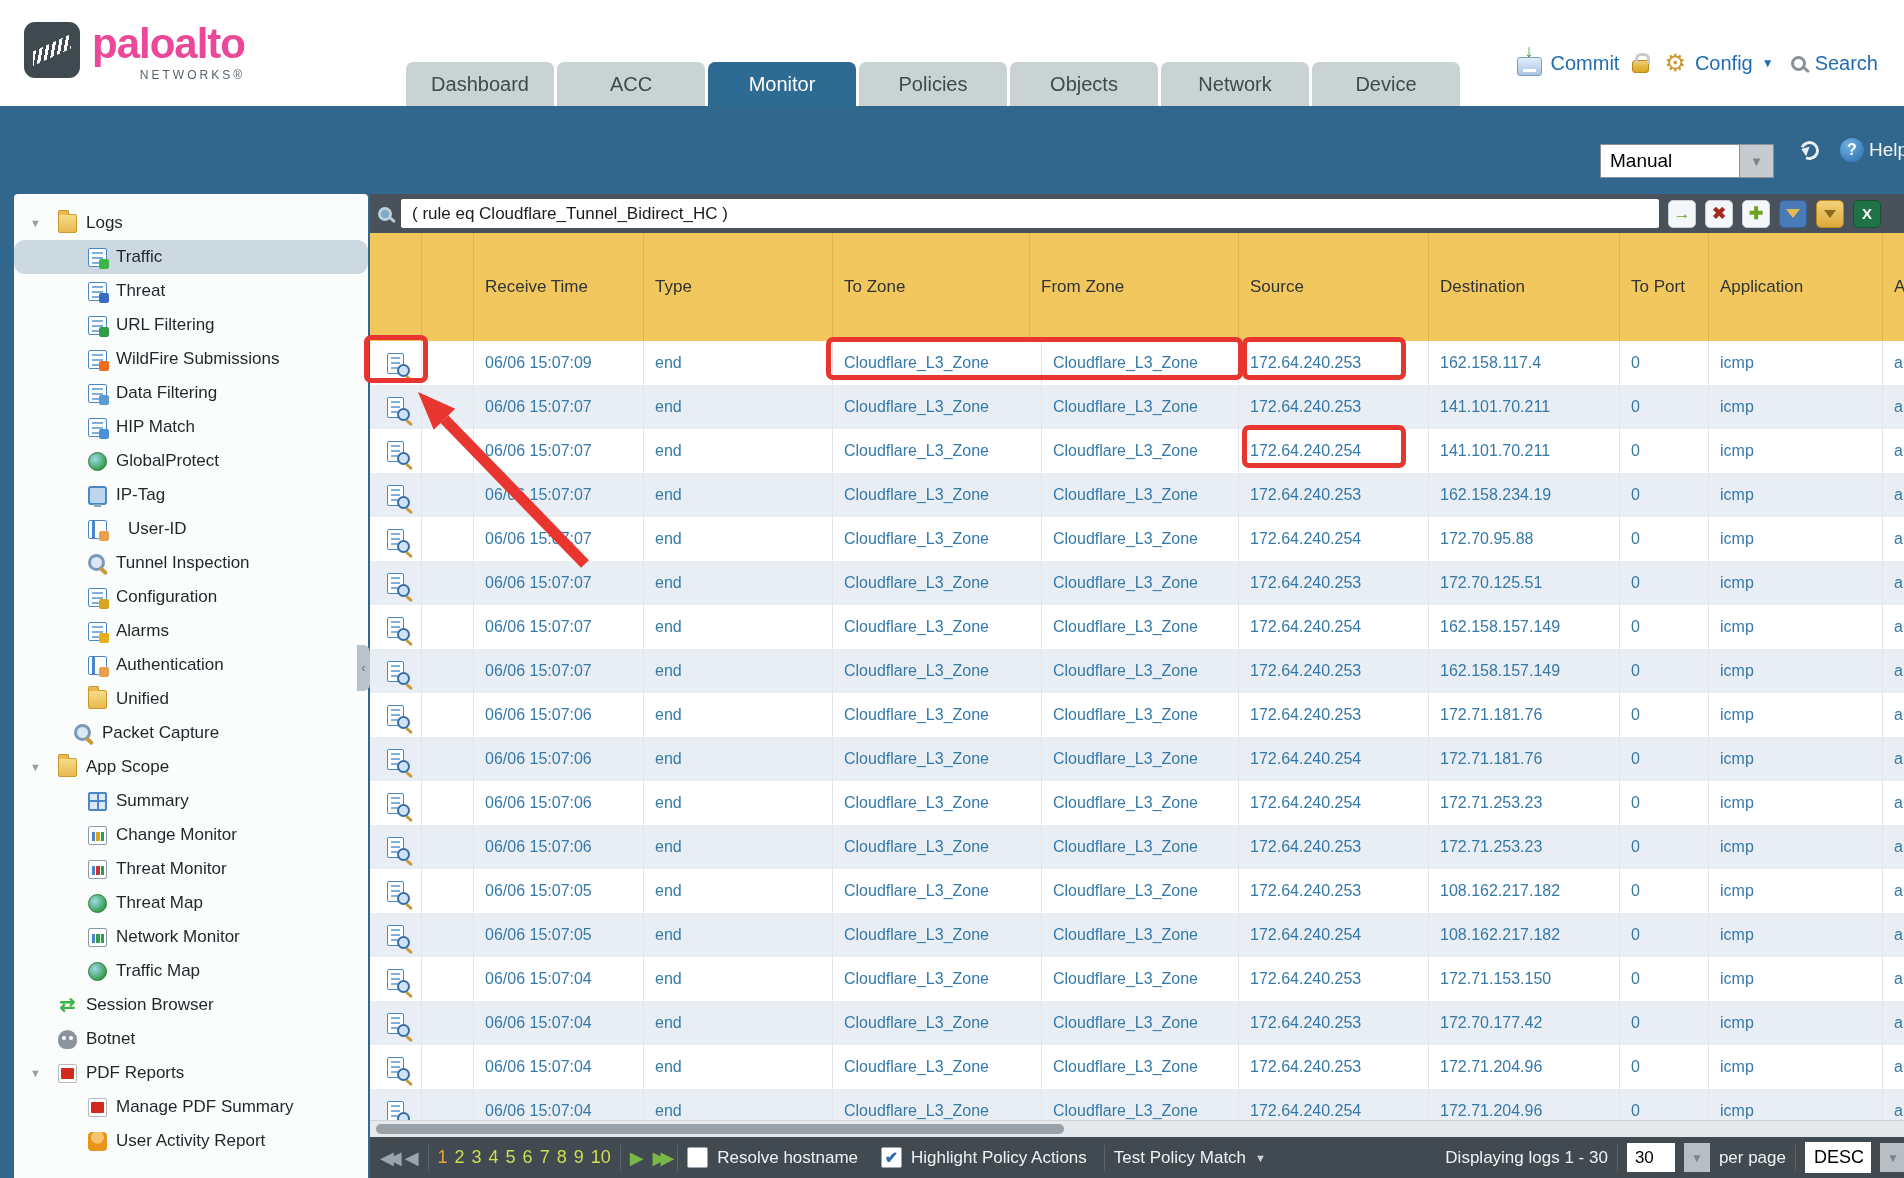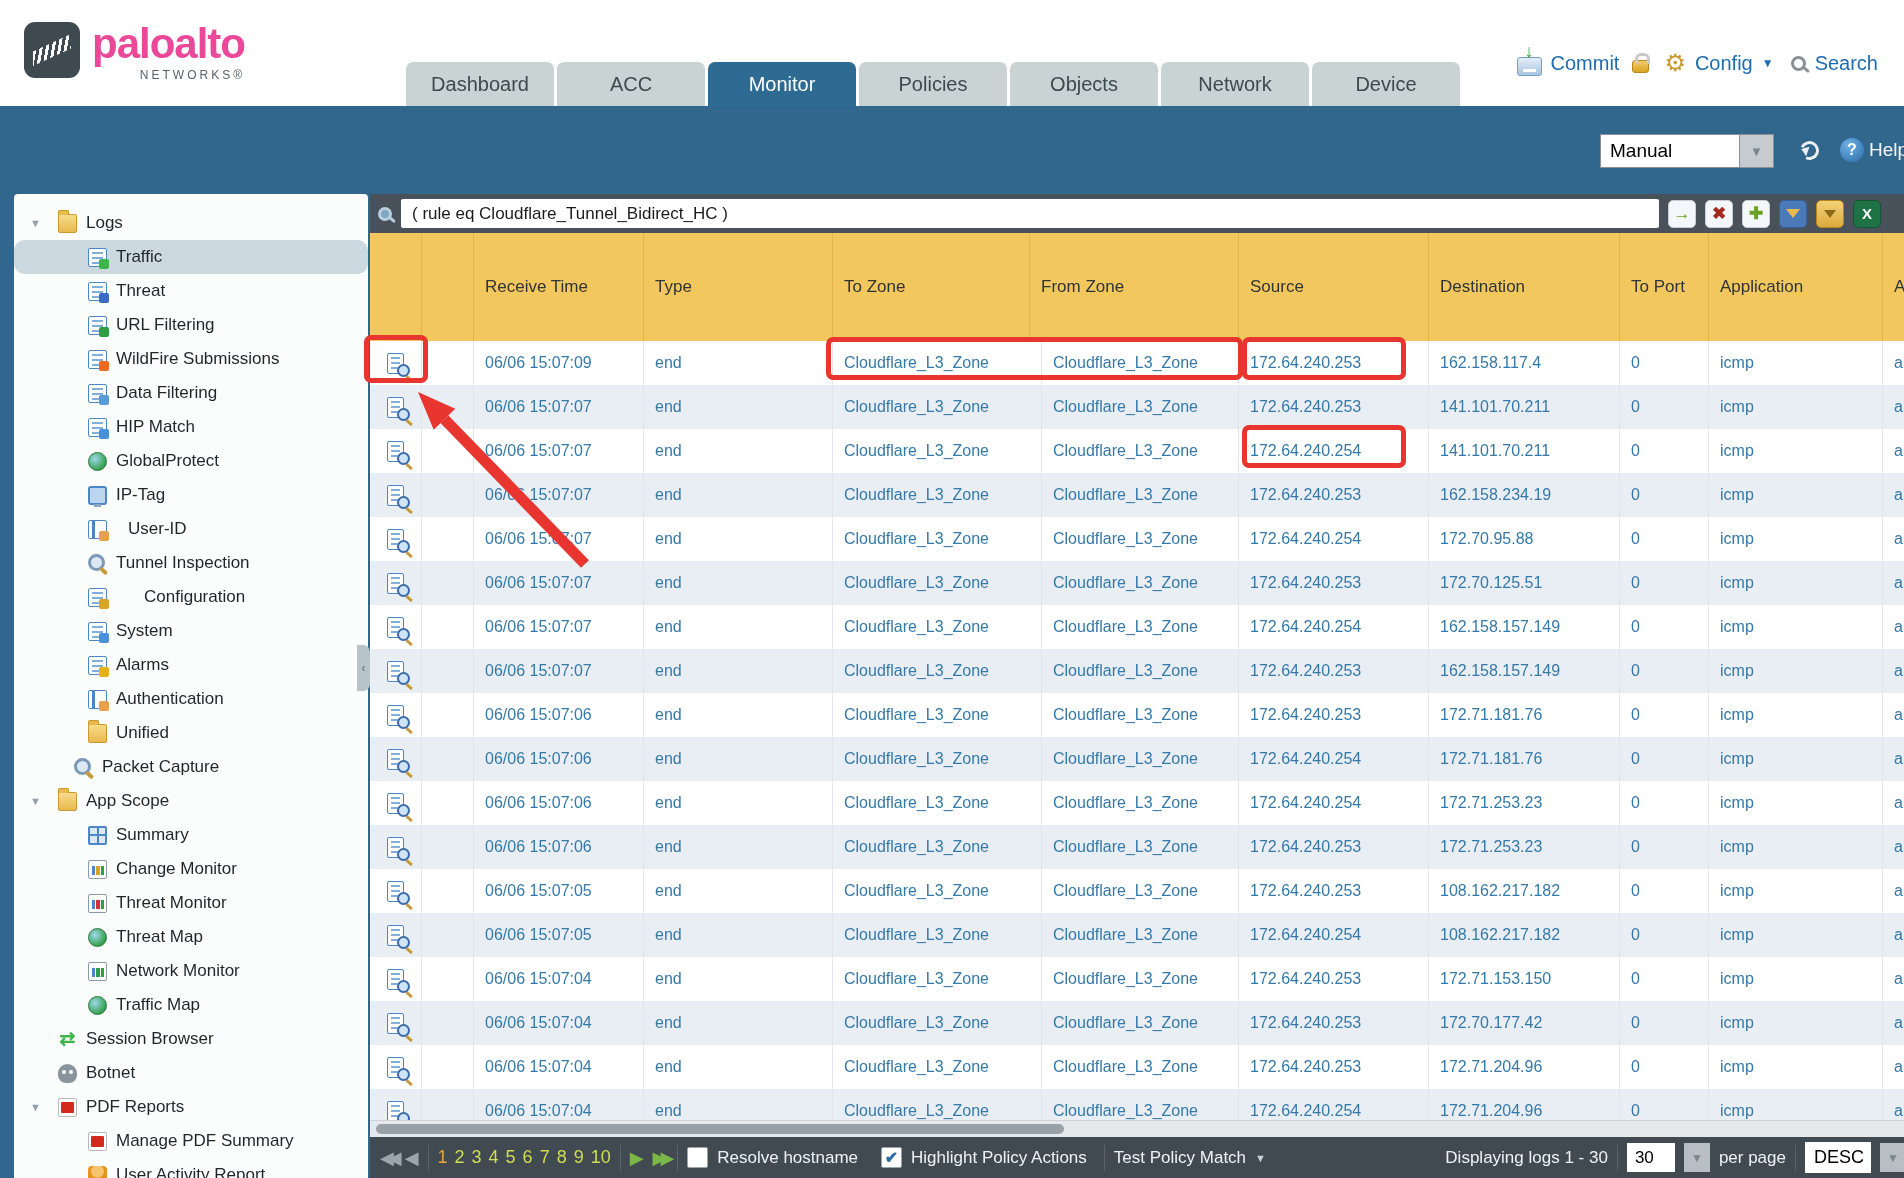--- a/index.html
+++ b/index.html
@@ -33,21 +33,21 @@
   .lock-ic::before { content:""; position:absolute; top:-8px; left:2px; width:9px; height:8px;
     border:3px solid #c9c9c9; border-bottom:none; border-radius:6px 6px 0 0; }
   .gear-glyph { color:#c9992e; font-size:24px; line-height:24px; margin-left:6px;}
   .gear-glyph::after { content:"⚙"; }
   .dd-caret { color:#1f6cb0; font-size:12px; }
   .dd-caret::after { content:"▼"; }
   .mag { display:inline-block; width:15px; height:15px; border:3px solid #8a9096; border-radius:50%; position:relative; }
   .mag::after { content:""; position:absolute; width:8px; height:3px; background:#8a9096; border-radius:2px;
     right:-7px; bottom:-3px; transform:rotate(40deg); }
   
-  .interval-wrap { position:absolute; top:134px; left:1600px; display:flex; align-items:center; }
+  .interval-wrap { position:absolute; top:144px; left:1600px; display:flex; align-items:center; }
   .interval-box { width:140px; height:34px; background:#fff; border:1px solid #8a9096; font-size:19px;
     display:flex; align-items:center; padding-left:9px; color:#000; }
   .interval-arrow { width:34px; height:34px; background:#c6cbd0; border:1px solid #8a9096; border-left:none;
     display:flex; align-items:center; justify-content:center; color:#7d858c; font-size:13px; cursor:pointer; }
   .interval-arrow::after { content:"▼"; }
   .refresh { width:19px; height:19px; border:3px solid #e9eff3; border-left-color:transparent; border-radius:50%;
     position:absolute; top:141px; left:1800px; transform:rotate(-20deg); cursor:pointer;}
   .refresh::after { content:""; position:absolute; left:-6px; top:-2px; border:5px solid transparent; border-right:7px solid #e9eff3; transform:rotate(40deg); }
   .help-wrap { position:absolute; top:138px; left:1840px; display:flex; align-items:center; gap:5px;
     color:#f2f6f8; font-size:19px; }
@@ -248,27 +248,23 @@
         <span class="tlabel">IP-Tag</span>
       </div>
       <div class="trow" style="padding-left: 74px; gap: 12px;">
         <span class="ic idcard" style="--b: #e8a04a;"></span>
         <span class="tlabel">User-ID</span>
       </div>
       <div class="trow" style="padding-left: 74px;">
         <span class="ic mag-ic" style="--b: #d9a520;"></span>
         <span class="tlabel">Tunnel Inspection</span>
       </div>
-      <div class="trow" style="padding-left: 74px; gap: 28px;">
+      <div class="trow" style="padding-left: 74px;">
         <span class="ic doc" style="--b: #d9a520;"></span>
         <span class="tlabel">Configuration</span>
-      </div>
-      <div class="trow" style="padding-left: 74px;">
-        <span class="ic doc" style="--b: #4a90d9;"></span>
-        <span class="tlabel">System</span>
       </div>
       <div class="trow" style="padding-left: 74px;">
         <span class="ic doc" style="--b: #e8b018;"></span>
         <span class="tlabel">Alarms</span>
       </div>
       <div class="trow" style="padding-left: 74px;">
         <span class="ic idcard" style="--b: #e8a04a;"></span>
         <span class="tlabel">Authentication</span>
       </div>
       <div class="trow" style="padding-left: 74px;">

